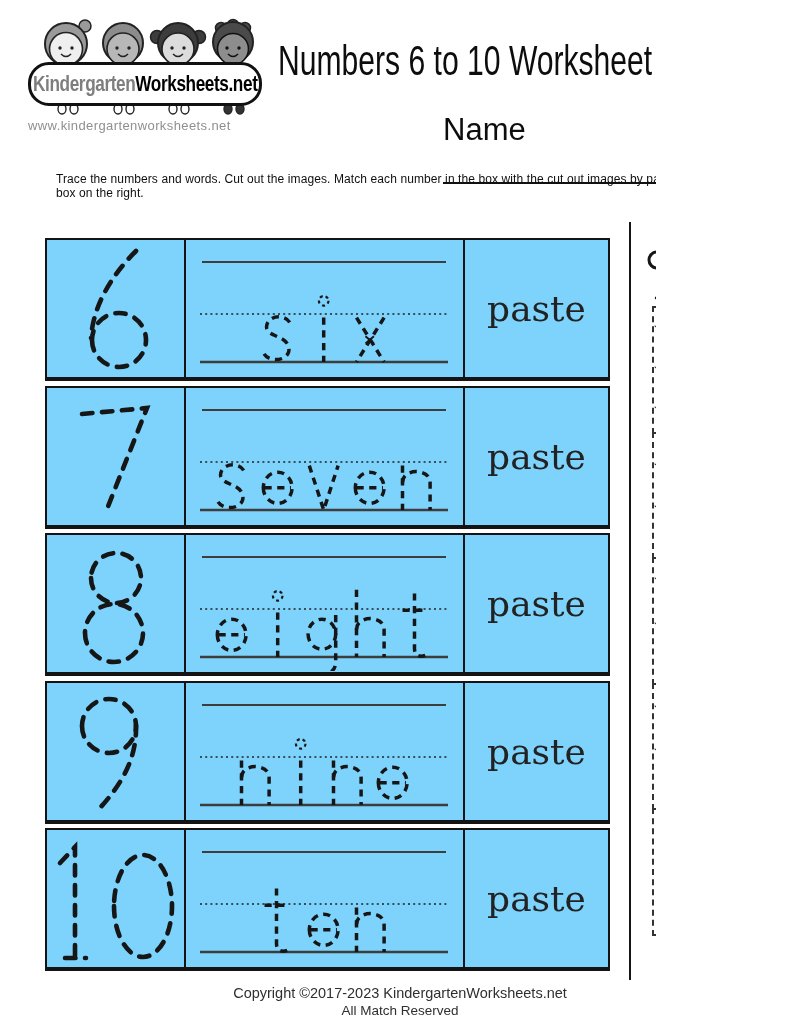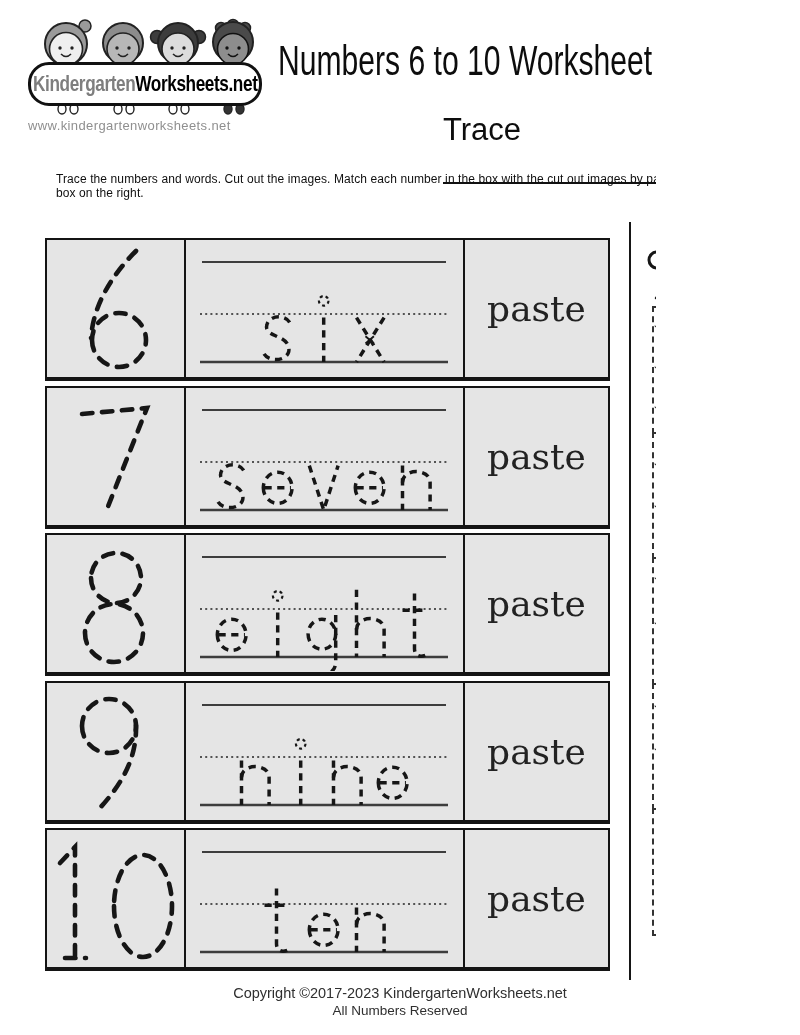--- a/index.html
+++ b/index.html
@@ -22,21 +22,21 @@
          transform:scaleX(0.70);transform-origin:left top;}
   .name-row{position:absolute;left:443px;top:112px;font-size:31px;color:#0d0d0d;}
   .name-line{display:inline-block;width:235px;height:1.02em;border-bottom:2.5px solid #111;vertical-align:bottom;}
 
   .instructions{position:absolute;left:56px;top:172px;width:705px;font-size:12px;line-height:1.2;
                 color:#0f0f0f;letter-spacing:0.1px;}
 
   
   .trace-table{position:absolute;left:45px;top:238px;}
   .trace-row{display:flex;height:143px;margin-bottom:4.5px;}
-  .cell{border:2.5px solid #141414;border-bottom-width:4px;background:#e5e5e5;box-sizing:border-box;}
+  .cell{border:2.5px solid #141414;border-bottom-width:4px;background:#7dd3fc;box-sizing:border-box;}
   .cell + .cell{margin-left:-2.5px;}
   .cell.num{width:141px;display:flex;align-items:center;justify-content:center;}
   .cell.word{width:282px;}
   .cell.paste{width:147px;display:flex;align-items:center;justify-content:center;}
   .paste-label{font-family:"DejaVu Serif",serif;font-size:36px;color:#222;}
 
   
   .col-divider{position:absolute;left:629px;top:222px;width:2.2px;height:758px;background:#161616;}
   .scissors{position:absolute;left:644px;top:247px;}
   .star-stack{position:absolute;left:652px;top:306px;}
@@ -107,21 +107,21 @@
           <ellipse cx="212" cy="9" rx="4" ry="5" fill="#333"></ellipse>
       </g>
     </svg>
     <div class="banner">
       <span class="banner-text"><span class="brand-gray">Kindergarten</span><span class="brand-black">Worksheets.net</span></span>
     </div>
     <div class="logo-url">www.kindergartenworksheets.net</div>
   </div>
 
   <div class="title">Numbers 6 to 10 Worksheet</div>
-  <div class="name-row"><span>Trace</span><span class="name-line"></span></div>
+  <div class="name-row"><span>Name</span><span class="name-line"></span></div>
 
   <div class="instructions">Trace the numbers and words. Cut out the images. Match each number in the box with the cut out images by pasting it inside the box on the right.</div>
 
   <div class="trace-table">
     <div class="trace-row">
       <div class="cell num">
           <svg width="136" height="136" viewBox="0 0 136 136">
             <path d="M88,10 C62,36 45,66 43,97" fill="none" stroke="#161616" stroke-width="4.6" stroke-dasharray="10.5 9.5" stroke-linecap="round"></path>
             <path d="M44,99 a27,27 0 1 0 54,0 a27,27 0 1 0 -54,0" fill="none" stroke="#161616" stroke-width="4.6" stroke-dasharray="10.5 9.5" stroke-linecap="round"></path>
           </svg>
@@ -346,16 +346,16 @@
           <path d="M22.00,70.00 L27.03,82.08 L40.07,83.13 L30.13,91.64 L33.17,104.37 L22.00,97.55 L10.83,104.37 L13.87,91.64 L3.93,83.13 L16.97,82.08 Z" fill="#fff" stroke="#2e2e2e" stroke-width="1.6" stroke-linejoin="miter"></path>
           <path d="M64.00,70.00 L69.03,82.08 L82.07,83.13 L72.13,91.64 L75.17,104.37 L64.00,97.55 L52.83,104.37 L55.87,91.64 L45.93,83.13 L58.97,82.08 Z" fill="#fff" stroke="#2e2e2e" stroke-width="1.6" stroke-linejoin="miter"></path>
           <path d="M106.00,70.00 L111.03,82.08 L124.07,83.13 L114.13,91.64 L117.17,104.37 L106.00,97.55 L94.83,104.37 L97.87,91.64 L87.93,83.13 L100.97,82.08 Z" fill="#fff" stroke="#2e2e2e" stroke-width="1.6" stroke-linejoin="miter"></path>
           <path d="M44.00,99.00 L49.03,111.08 L62.07,112.13 L52.13,120.64 L55.17,133.37 L44.00,126.55 L32.83,133.37 L35.87,120.64 L25.93,112.13 L38.97,111.08 Z" fill="#fff" stroke="#2e2e2e" stroke-width="1.6" stroke-linejoin="miter"></path>
         </svg>
       </div>
   </div>
 
   <div class="footer">
     <div class="line1">Copyright ©2017-2023 KindergartenWorksheets.net</div>
-    <div class="line2">All Numbers Reserved</div>
+    <div class="line2">All Match Reserved</div>
   </div>
 
 </div>
 
 </body></html>

